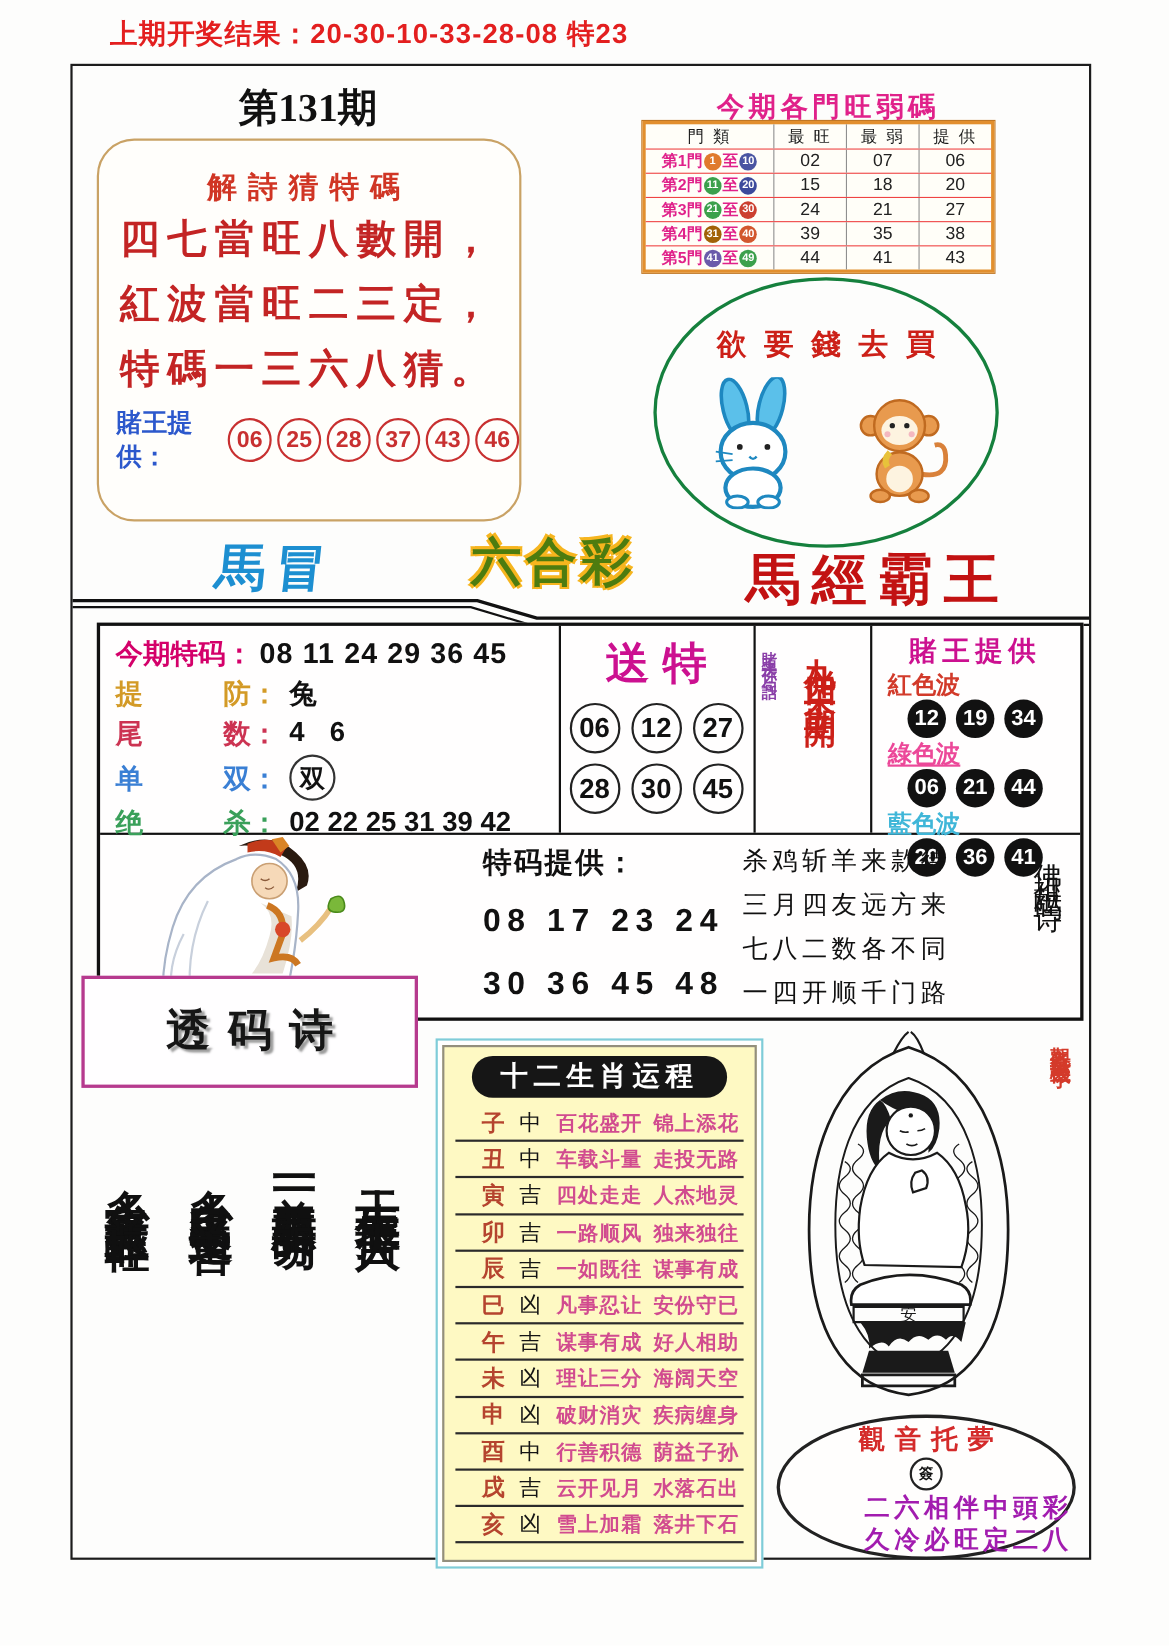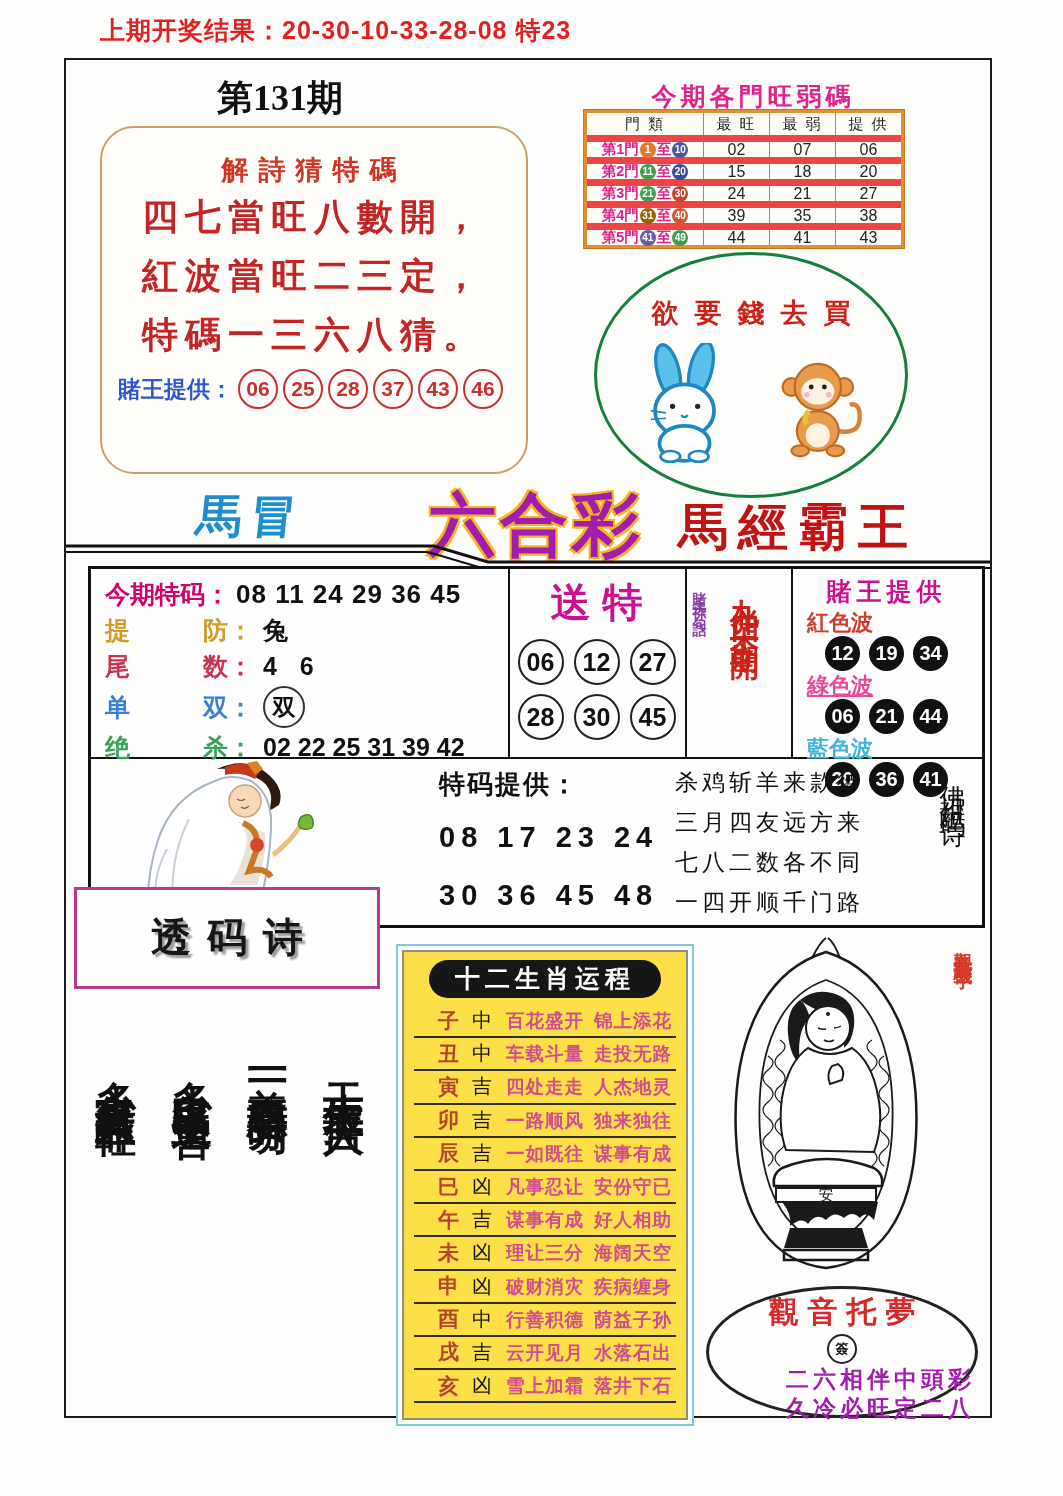--- a/index.html
+++ b/index.html
@@ -14,47 +14,47 @@
 
   
   .top-result { left:100px; top:14px; color:#e31f1f; font-size:25px; font-weight:bold; letter-spacing:1px; }
 
   
   .page-border { left:64px; top:58px; width:928px; height:1360px; border:2px solid #1c1c1c; }
 
   .issue-title { left:170px; top:74px; width:220px; text-align:center; font-size:36px; font-weight:bold; color:#101010; }
 
   
-  .poem-box { left:100px; top:126px; width:428px; height:348px; border:2px solid #c9a265; border-radius:34px; background:#fffefb; }
+  .poem-box { left:88px; top:126px; width:386px; height:348px; border:2px solid #c9a265; border-radius:34px; background:#fffefb; }
   .poem-box .pb-title { margin-top:24px; text-align:center; color:#d03524; font-size:27px; font-weight:bold; letter-spacing:10px; }
   .poem-line { text-align:center; color:#c32424; font-size:36px; font-weight:bold; letter-spacing:7px; line-height:59px; }
   .pb-prov { display:flex; align-items:center; gap:5px; margin:4px 0 0 16px; }
   .pb-prov-label { color:#2c58cc; font-size:23px; font-weight:bold; }
   .num-circle-red { width:40px; height:40px; border:2px solid #c83030; border-radius:50%; color:#c83030; font-size:21px; font-weight:bold; flex:0 0 auto; }
 
   
   .gate-title { left:598px; top:80px; width:310px; text-align:center; color:#e0218a; font-size:25px; font-weight:bold; letter-spacing:4px; }
   .gate-table { left:584px; top:110px; width:320px; border:3px solid #e28f2e; background:#fffef8; box-shadow:0 0 0 1px #c07724; }
   .g-row { display:flex; height:22px; }
-  .g-row + .g-row { border-top:7px solid #ef4444;justify-content:flex-end; }
+  .g-row + .g-row { border-top:1px solid #ef4444;justify-content:flex-end; }
   .g-cell { border-left:1px solid #8f8f8f; flex:0 0 66px; display:flex; align-items:center; justify-content:center; font-size:16px; color:#222; }
   .g-cell.first { border-left:none; flex:0 0 116px; }
   .g-head .g-cell { color:#1a1a1a; font-size:15px; letter-spacing:2px; }
   .g-label { display:flex; align-items:center; justify-content:center; gap:1px; color:#e0218a; font-size:14.5px; font-weight:bold; width:100%; }
   .range-circle { width:16px; height:16px; border-radius:50%; color:#fff; font-size:10px; font-weight:bold; display:inline-flex; align-items:center; justify-content:center; }
 
   
   .wish-oval { left:594px; top:252px; width:314px; height:246px; border:3px solid #15803d; border-radius:50%; }
   .wish-text { margin-top:40px; text-align:center; color:#cc2018; font-size:27px; font-weight:bold; letter-spacing:16px; text-indent:16px; }
   .rabbit-svg { position:absolute; left:38px; top:88px; }
   .monkey-svg { position:absolute; left:168px; top:98px; }
 
   
   .logo-blue { left:196px; top:486px; font-size:46px; font-weight:900; color:#1d8fd1; letter-spacing:8px; transform:skewX(-6deg); }
-  .logo-mid { left:428px; top:480px; font-size:68px; font-weight:900; color:#a21caf; letter-spacing:4px;
+  .logo-mid { left:428px; top:480px; font-size:46px; font-weight:900; color:#4d7c0f; letter-spacing:4px;
     text-shadow:2px 2px 0 #f6b51e,-2px -2px 0 #f6b51e,2px -2px 0 #f6b51e,-2px 2px 0 #f6b51e; }
   .logo-right { left:678px; top:494px; font-size:50px; font-weight:900; color:#c21212; letter-spacing:10px; }
   .logo-line { left:64px; top:538px; }
 
   
   .main-panel { left:88px; top:566px; width:897px; height:362px; border:3px solid #111; background:#fffefe; }
   .mp-vline { position:absolute; top:0; width:0; height:188px; border-left:2px solid #111; }
   .mp-hline { position:absolute; top:188px; left:0; width:100%; height:0; border-top:2px solid #111; }
   .sp-col { position:absolute; left:0; top:0; width:487px; height:188px; padding:9px 8px 0 14px; }
   .sp-row { display:flex; align-items:center; margin-bottom:3px; }
@@ -91,32 +91,32 @@
   .fozu-title { position:absolute; right:12px; top:196px; writing-mode:vertical-rl; font-size:26px; color:#111; letter-spacing:9px; height:160px; font-weight:500; }
 
   
   .touma-box { left:74px; top:887px; width:306px; height:102px; border:3px solid #b63a8e; background:#fffeff; }
   .touma-box div { text-align:center; line-height:94px; font-size:40px; font-weight:900; color:#161616; letter-spacing:16px; text-indent:16px; text-shadow:3px 3px 2px #9a9a9a; }
   .calligraphy { left:78px; top:1048px; width:304px; height:374px; writing-mode:vertical-rl; font-family:"Liberation Serif","DejaVu Serif",serif; font-size:41px; font-weight:600; color:#101010; line-height:76px; letter-spacing:6px; }
   .calligraphy span { display:block; }
 
   
   .zodiac-outer { left:396px; top:944px; width:298px; height:482px; border:2px solid #7fccd8; padding:4px; background:#fff; }
-  .zodiac-inner { border:2px solid #938f7e; width:100%; height:100%; background:#fde047; padding:6px 10px 0 10px; }
+  .zodiac-inner { border:2px solid #938f7e; width:100%; height:100%; background:#fef9c3; padding:6px 10px 0 10px; }
   .zodiac-pill { width:232px; margin:2px auto 7px auto; background:#161616; color:#fff; border-radius:20px; text-align:center; font-size:25px; font-weight:bold; letter-spacing:5px; line-height:38px; }
   .z-row { display:flex; align-items:center; height:33.2px; border-bottom:2px solid #2b2b2b; padding-left:24px; }
   .z-branch { color:#b5442e; font-size:21px; font-weight:bold; width:34px; font-family:"Liberation Serif","DejaVu Serif",serif; }
   .z-luck { color:#141414; font-size:20px; width:34px; font-family:"Liberation Serif","DejaVu Serif",serif; }
   .z-phrase { color:#d14b8f; font-size:18.5px; font-weight:bold; letter-spacing:1px; font-family:"Liberation Serif","DejaVu Serif",serif; }
   .z-phrase + .z-phrase { margin-left:10px; }
 
   
   .buddha-svg { left:712px; top:936px; }
   .gy-oval { left:706px; top:1286px; width:272px; height:132px; border:3px solid #222; border-radius:50%; background:#fffefd; }
-  .gy-title { text-align:center; margin-top:3px; color:#d42a2a; font-size:30px; font-weight:bold; letter-spacing:9px; text-indent:9px; }
+  .gy-title { text-align:center; margin-top:3px; color:#d42a2a; font-size:24px; font-weight:bold; letter-spacing:9px; text-indent:9px; }
   .gy-seal { width:30px; height:30px; border:2px solid #222; border-radius:50%; font-size:13px; color:#111; margin:1px auto; font-weight:bold; }
   .gy-line { text-align:right; font-size:23px; color:#a21caf; letter-spacing:4px; line-height:29px; font-family:"Liberation Serif","DejaVu Serif",serif; font-weight:600; }
   .gy-side { left:950px; top:936px; writing-mode:vertical-rl; color:#d43a2a; font-size:19px; font-weight:bold; letter-spacing:3px; }
 </style>
 </head>
 <body>
 
 <div id="page">
 
   <div class="abs top-result">上期开奖结果：20-30-10-33-28-08 特23</div>

